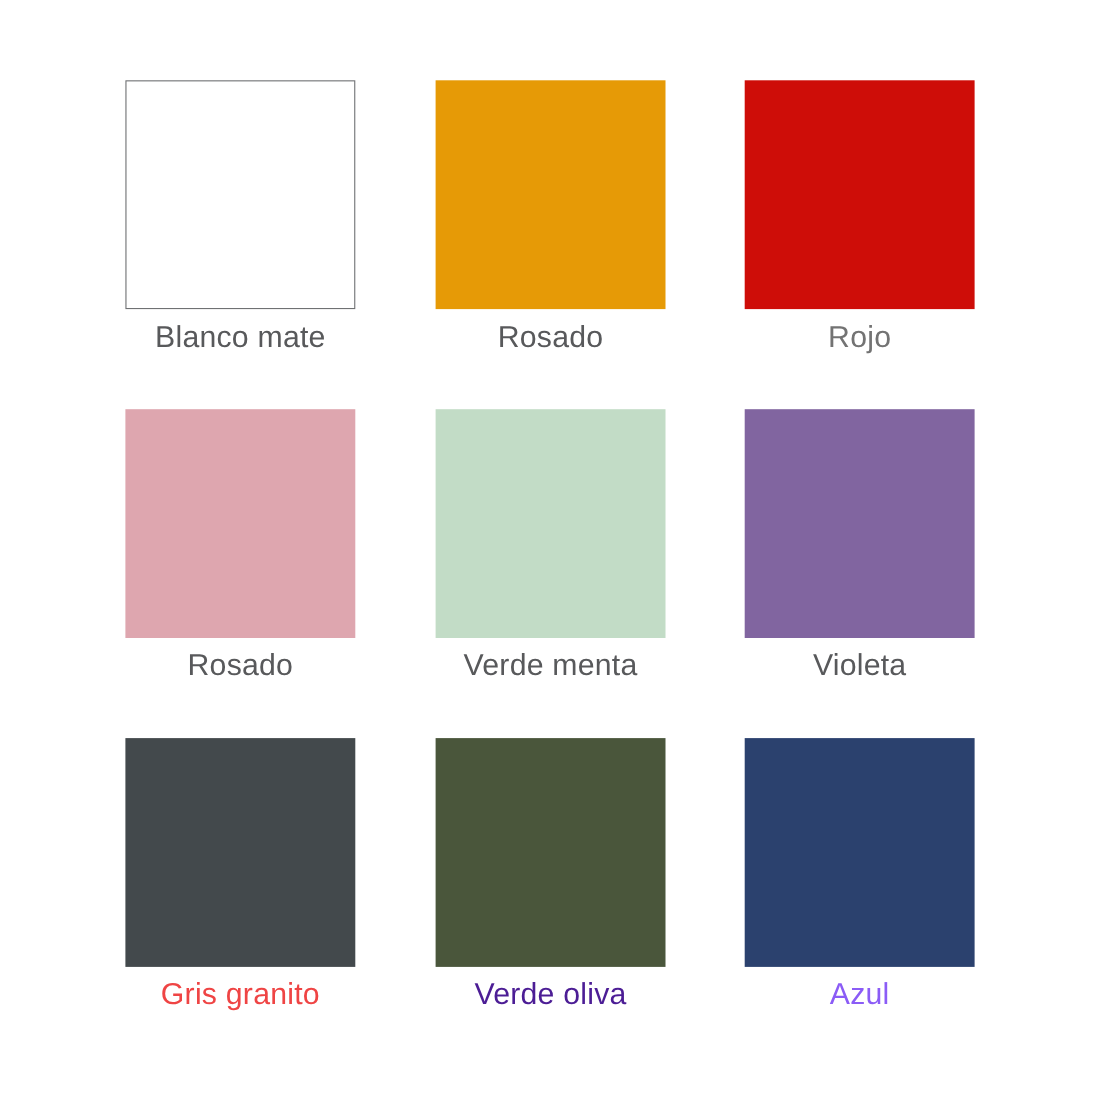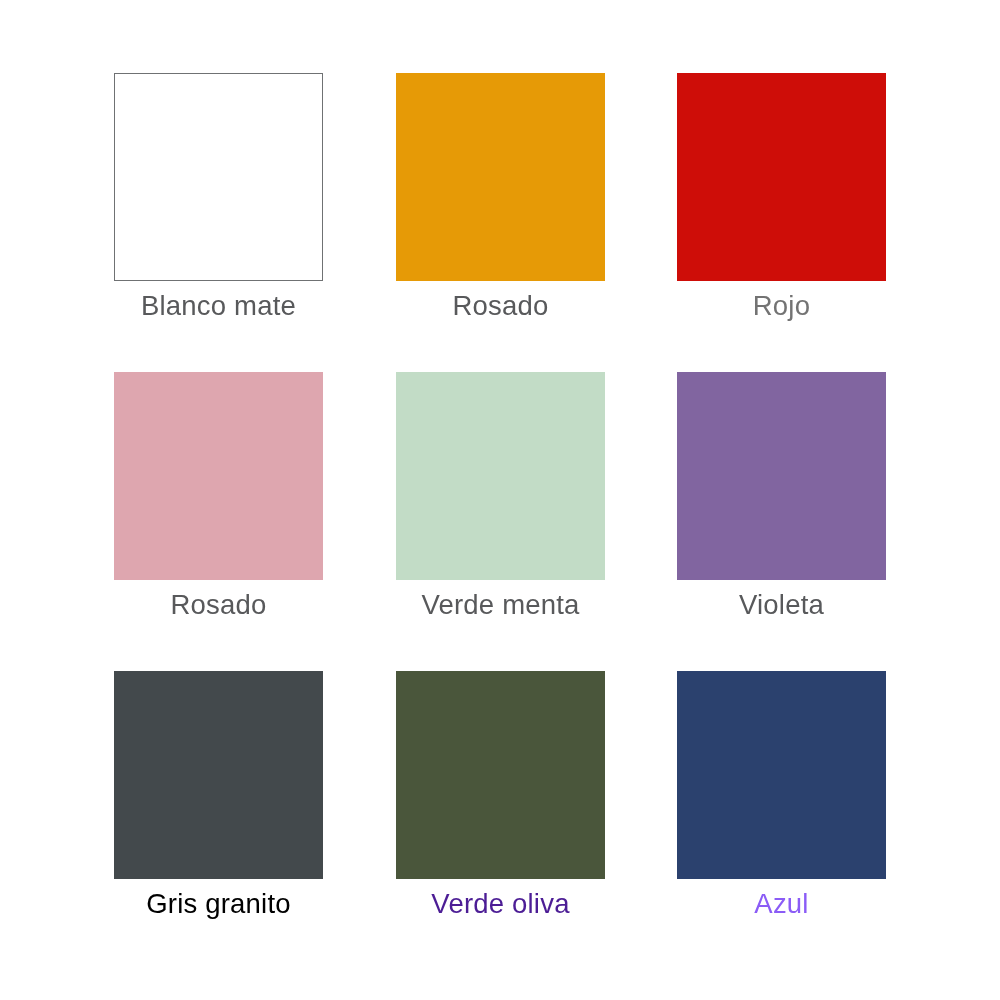--- a/index.html
+++ b/index.html
@@ -94,21 +94,21 @@
     <div class="swatch-label" style="color: rgb(88, 89, 91);">Violeta</div>
   </div>
 
   <div class="swatch-cell row-1 col-1">
     <div class="swatch-chip" style="background-color: rgb(194, 220, 198);"></div>
     <div class="swatch-label" style="color: rgb(88, 89, 91);">Verde menta</div>
   </div>
 
   <div class="swatch-cell row-2 col-0">
     <div class="swatch-chip" style="background-color: rgb(67, 73, 76);"></div>
-    <div class="swatch-label" style="color: #000000;">Gris granito</div>
+    <div class="swatch-label" style="color: #ef4444;">Gris granito</div>
   </div>
 
   <div class="swatch-cell row-2 col-1">
     <div class="swatch-chip" style="background-color: rgb(74, 86, 59);"></div>
     <div class="swatch-label" style="color: #4c1d95;">Verde oliva</div>
   </div>
 
   <div class="swatch-cell row-2 col-2">
     <div class="swatch-chip" style="background-color: rgb(43, 65, 110);"></div>
     <div class="swatch-label" style="color: #8b5cf6;">Azul</div>

